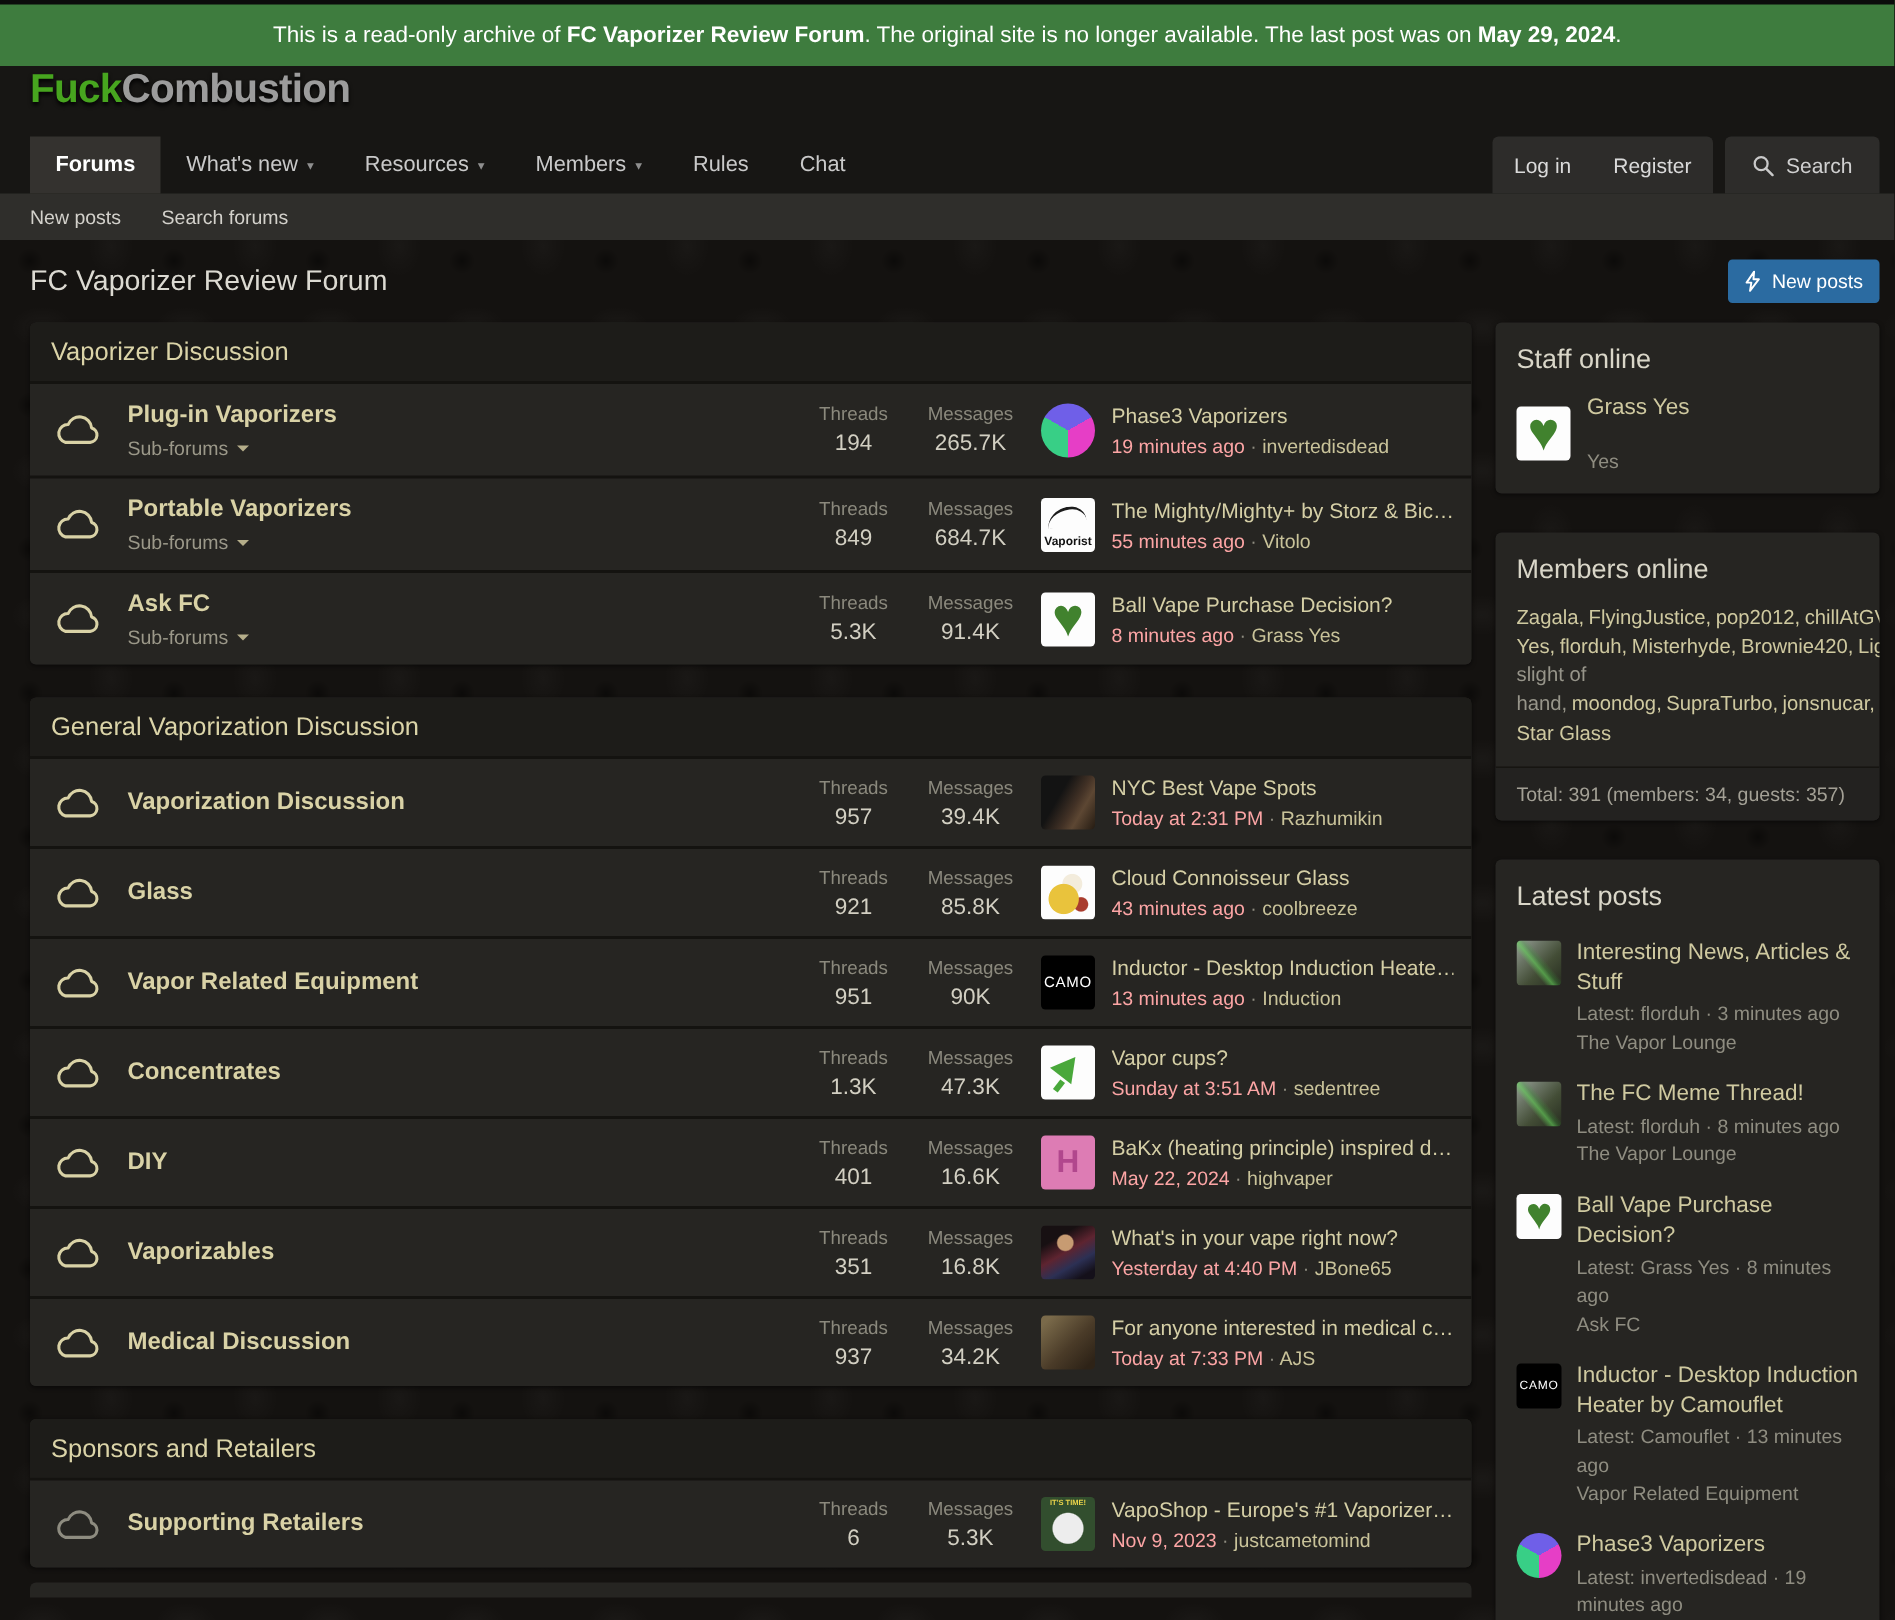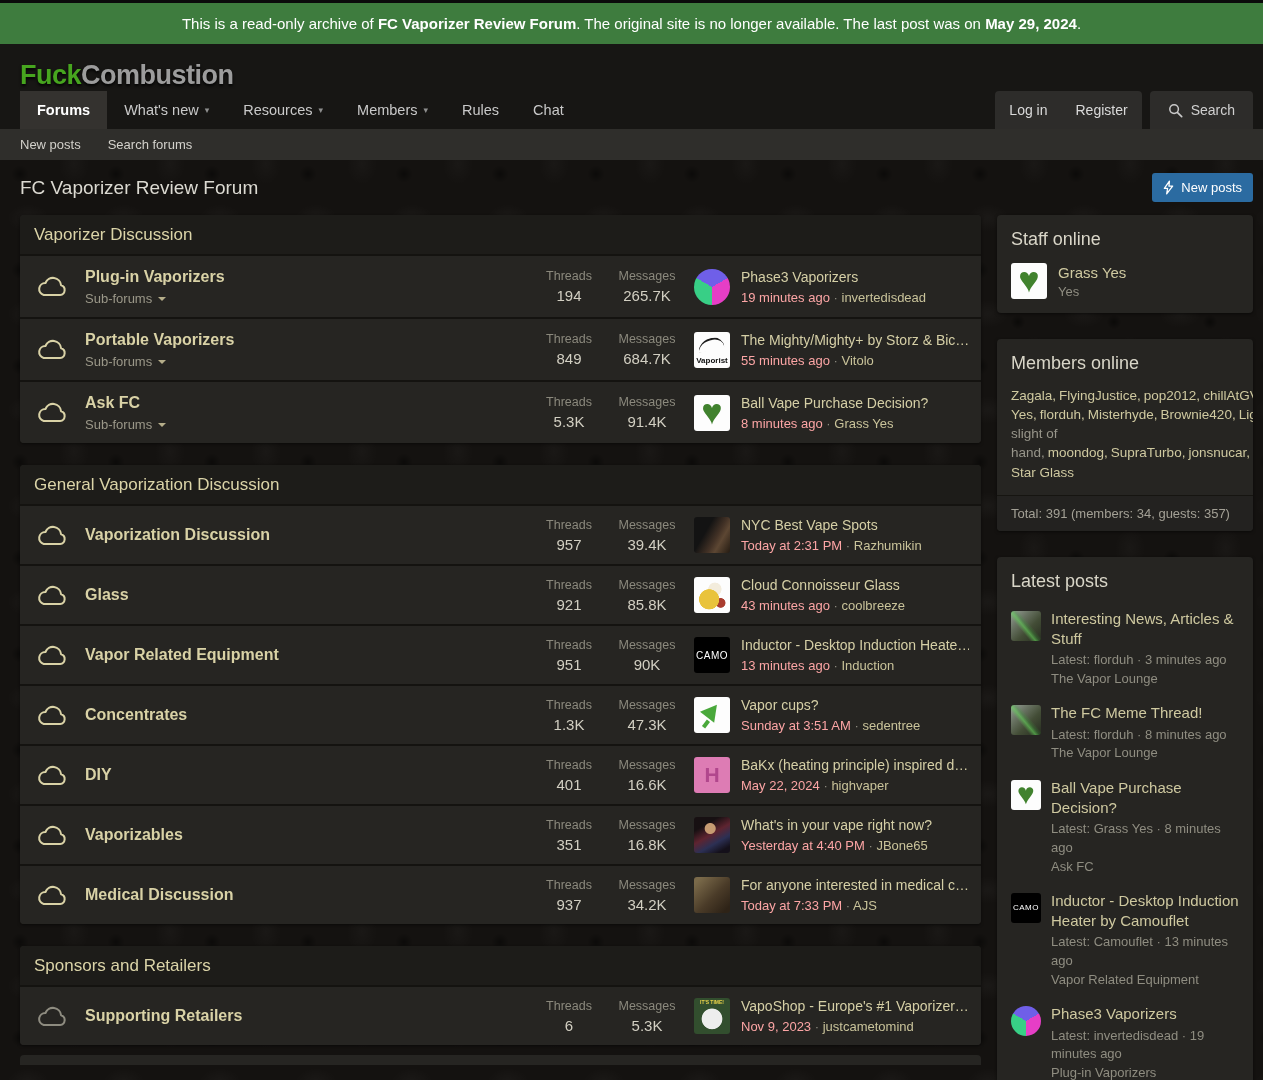--- a/index.html
+++ b/index.html
@@ -18,21 +18,21 @@
   a { text-decoration:none; cursor:pointer; }
 
   
   .banner { height:44px; border-top:3px solid #0b0b0b; background:#3e7c3e;
     display:flex; align-items:center; justify-content:center; color:#fff; font-size:15px; }
   .banner b { font-weight:700; }
   .banner span { white-space:pre; }
 
   
   .header { background:#171614; }
-  .logo-row { height:47px; display:flex; align-items:flex-end; padding-left:20px; }
+  .logo-row { height:47px; display:flex; align-items:flex-start; padding-left:20px; }
   .logo { font-size:27px; font-weight:700; letter-spacing:-0.5px; cursor:pointer;
     text-shadow:0 2px 3px rgba(0,0,0,0.9); }
   .logo-green { color:#47a51f; }
   .logo-gray  { color:#9c9c9c; }
   .nav-row { display:flex; align-items:stretch; height:38px; padding:0 10px 0 20px; }
   .tabs { display:flex; }
   .tab { display:flex; align-items:center; padding:0 17px; color:#c9c9c9; font-size:14.5px; cursor:pointer; }
   .tab[data-active] { background:#34322f; color:#fff; font-weight:700; }
   .tab-caret { font-size:9px; color:#8f8f8f; margin-left:6px; }
   .tab-caret:empty { display:none; }
@@ -123,21 +123,21 @@
   .avatar[data-kind="florduh"] { background:
     linear-gradient(50deg, transparent 35%, rgba(100,210,90,0.6) 45%, rgba(60,160,60,0.3) 52%, transparent 60%),
     linear-gradient(135deg,#97a097 0%,#6a7464 30%,#434d36 60%,#272d20 100%); }
 
   
   .side-block { background:#262522; border-radius:4px; margin-bottom:26px; overflow:hidden;
     box-shadow:0 1px 3px rgba(0,0,0,0.5); }
   .side-title { padding:14px 14px 10px; font-size:18px; color:#d9d6c8; font-weight:400; margin:0; }
   .staff-user { display:flex; gap:11px; padding:3px 14px 14px; align-items:center; }
   .staff-name { color:#cfc9a0; font-size:15px; display:block; }
-  .staff-role { color:#8f8d81; font-size:13px; margin-top:3px; }
+  .staff-role { color:#8f8d81; font-size:13px; margin-top:20px; }
   .members-names { margin:0; padding:2px 14px 13px; font-size:13.5px; line-height:1.42; color:#cfc9a0; }
   .member { color:#cfc9a0; margin-right:3px; }
   .member[data-muted] { color:#97958a; }
   .members-total { padding:10px 14px; border-top:1px solid #161511; background:#232220;
     color:#a3a095; font-size:13px; }
   .latest-item { display:flex; gap:10px; padding:7px 14px 8px; align-items:flex-start; }
   .latest-item .avatar { width:30px; height:30px; margin-top:2px; }
   .latest-item .avatar[data-kind="heart"] .avatar-text { font-size:30px; line-height:28px; }
   .latest-item .avatar[data-kind="camo"] .avatar-text { font-size:8px; }
   .li-text { min-width:0; flex:1; }

